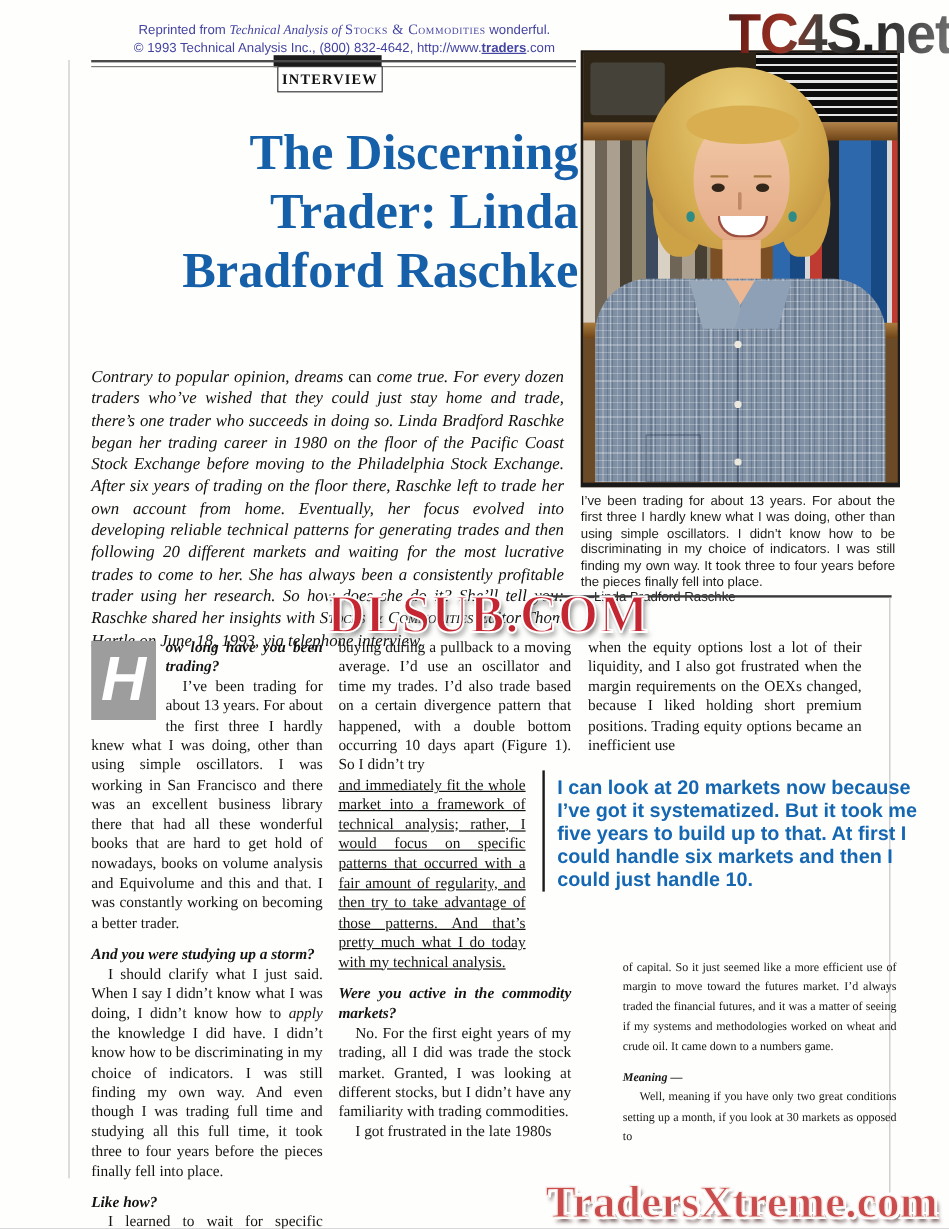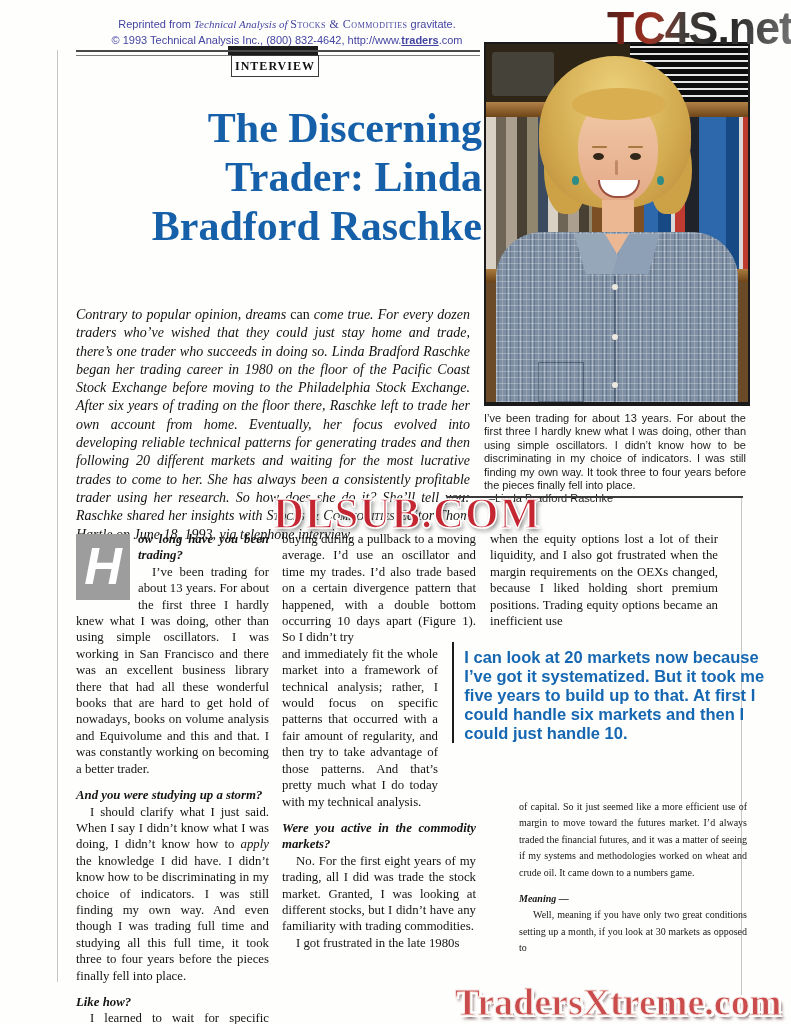--- a/index.html
+++ b/index.html
@@ -103,38 +103,38 @@
   .col p{margin:0;}
   #col1{left:76px;width:193px;}
   #col2{left:282px;width:194px;}
   #col3a{left:490px;width:228px;}
   #col3b{left:519px;top:799px;width:228px;position:absolute;font-size:10px;line-height:16.4px;text-align:justify;}
   #col3b p{margin:0;}
   .q{font-weight:bold;font-style:italic;margin:10px 0 0 !important;}
   .q.first{margin:0 !important;}
   .a{text-indent:14px;}
   .a.noind{text-indent:0;}
-  .narrow{width:156px;}
+  .narrow{width:156px;text-decoration:underline;}
   .dropcap{float:left;width:54px;height:66px;margin:3px 8px 2px 0;background:#9d9d9d;color:#fff;
            font-family:"Liberation Sans",sans-serif;font-size:52px;font-weight:bold;
            text-align:center;line-height:64px;}
 
   
   .pullquote{position:absolute;left:452px;top:642px;width:328px;z-index:5;display:flex;}
   .pq-bar{width:10px;background:#1b1b1b;margin-right:10px;}
   .pq-text{font-family:"Liberation Sans",sans-serif;font-weight:bold;font-size:16.5px;
            line-height:19px;color:#1567b2;padding-top:6px;}
 </style>
 </head>
 <body>
 
 <div class="page">
 
   <div class="masthead">
-    <div><span>Reprinted from </span><span class="it">Technical Analysis of </span><span class="sc">Stocks &amp; Commodities</span><span> gravitate.</span></div>
+    <div><span>Reprinted from </span><span class="it">Technical Analysis of </span><span class="sc">Stocks &amp; Commodities</span><span> wonderful.</span></div>
     <div><span>© 1993 Technical Analysis Inc., (800) 832-4642, http://www.</span><span class="b">traders</span><span>.com</span></div>
   </div>
 
   <div class="rule-left"></div>
   <div class="tab-black"></div>
   <div class="rule-top"></div>
   <div class="tab-box">INTERVIEW</div>
 
   <div class="title">
     <div>The Discerning</div>

